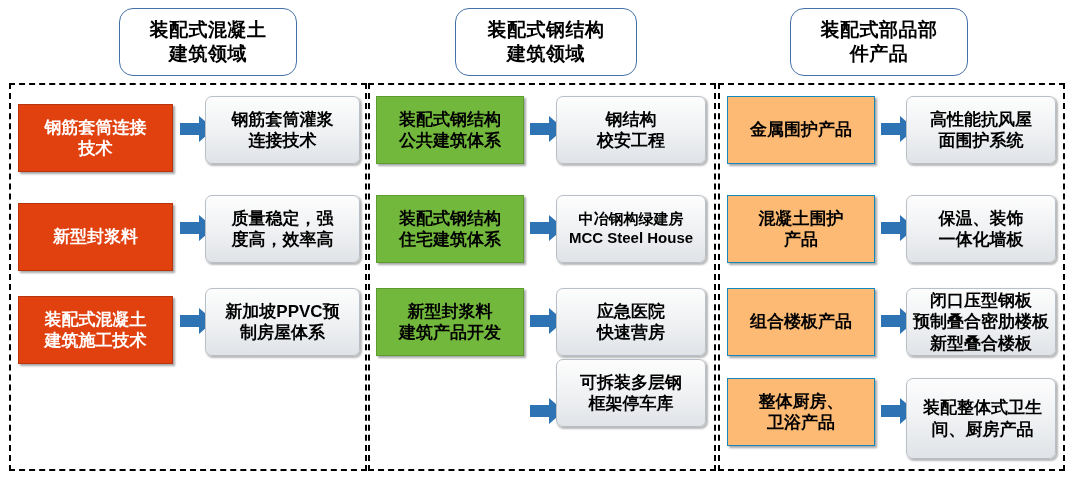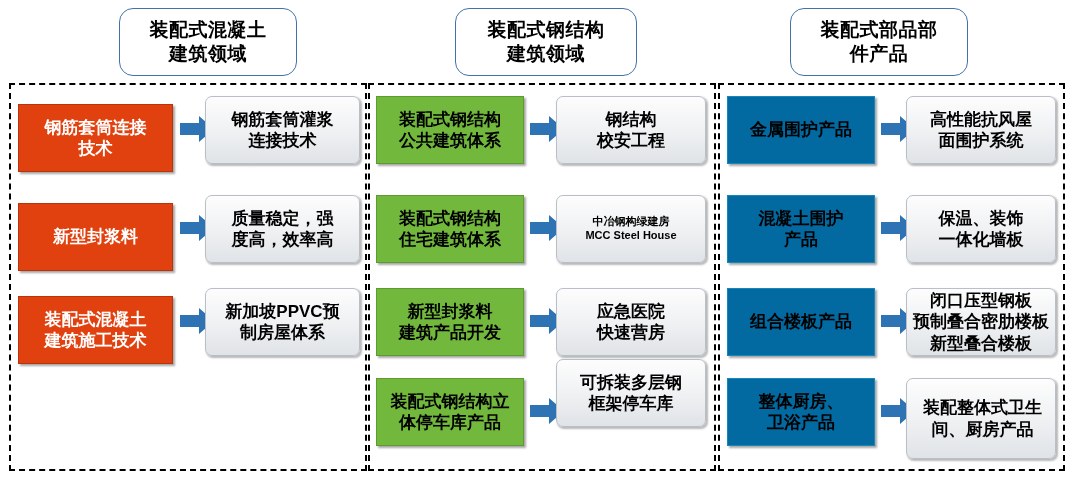--- a/index.html
+++ b/index.html
@@ -66,21 +66,21 @@
     box-shadow: 1.5px 1.5px 2px rgba(0,0,0,0.35);
     margin-top: 8px;
   }
   .box.green {
     background: #72b83c;
     color: #000000;
     border: 1.4px solid #5d9a30;
     box-shadow: 1.5px 1.5px 2px rgba(0,0,0,0.35);
   }
   .box.blue {
-    background: #0369a1;
+    background: #fdba74;
     color: #000000;
     border: 1.4px solid #1487bb;
     box-shadow: 1.5px 1.5px 2px rgba(0,0,0,0.35);
   }
   .box.grey {
     background: linear-gradient(to bottom, #fdfdfd 0%, #eef0f2 55%, #e0e3e7 100%);
     color: #000000;
     border: 1.4px solid #b9bfc6;
     border-radius: 7px;
     box-shadow: 1.5px 1.5px 2px rgba(0,0,0,0.28);
@@ -89,21 +89,21 @@
   .box .t2 { display: block; }
 
   
   .arrow {
     position: absolute;
     width: 34px;
     height: 26px;
   }
   .arrow svg { display: block; }
 
-  .small { font-size: 11px; }
+  .small { font-size: 15px; }
   .xsmall { font-size: 17px; text-align: center; }
 </style>
 </head>
 <body>
 
 <div class="stage">
 
   <div class="col-header" style="left:119px; top:8px; width:176px; height:66px;">
     <div>
       <span>装配式混凝土</span><br>
@@ -230,26 +230,20 @@
         <polygon points="0,7 19,7 19,0 34,13 19,26 19,19 0,19" fill="#2e74b5"></polygon>
       </svg>
   </div>
   <div class="box grey" style="left:556px; top:288px; width:150px; height:68px;">
     <div>
       <span>应急医院</span><br>
       <span>快速营房</span>
     </div>
   </div>
 
-  <div class="box green" style="left:376px; top:378px; width:148px; height:68px;">
-    <div>
-      <span>装配式钢结构立</span><br>
-      <span>体停车库产品</span>
-    </div>
-  </div>
   <div class="arrow" style="left:530px; top:398px;">
     <svg width="34" height="26" viewBox="0 0 34 26">
         <polygon points="0,7 19,7 19,0 34,13 19,26 19,19 0,19" fill="#2e74b5"></polygon>
       </svg>
   </div>
   <div class="box grey" style="left:556px; top:359px; width:150px; height:68px;">
     <div>
       <span>可拆装多层钢</span><br>
       <span>框架停车库</span>
     </div>

